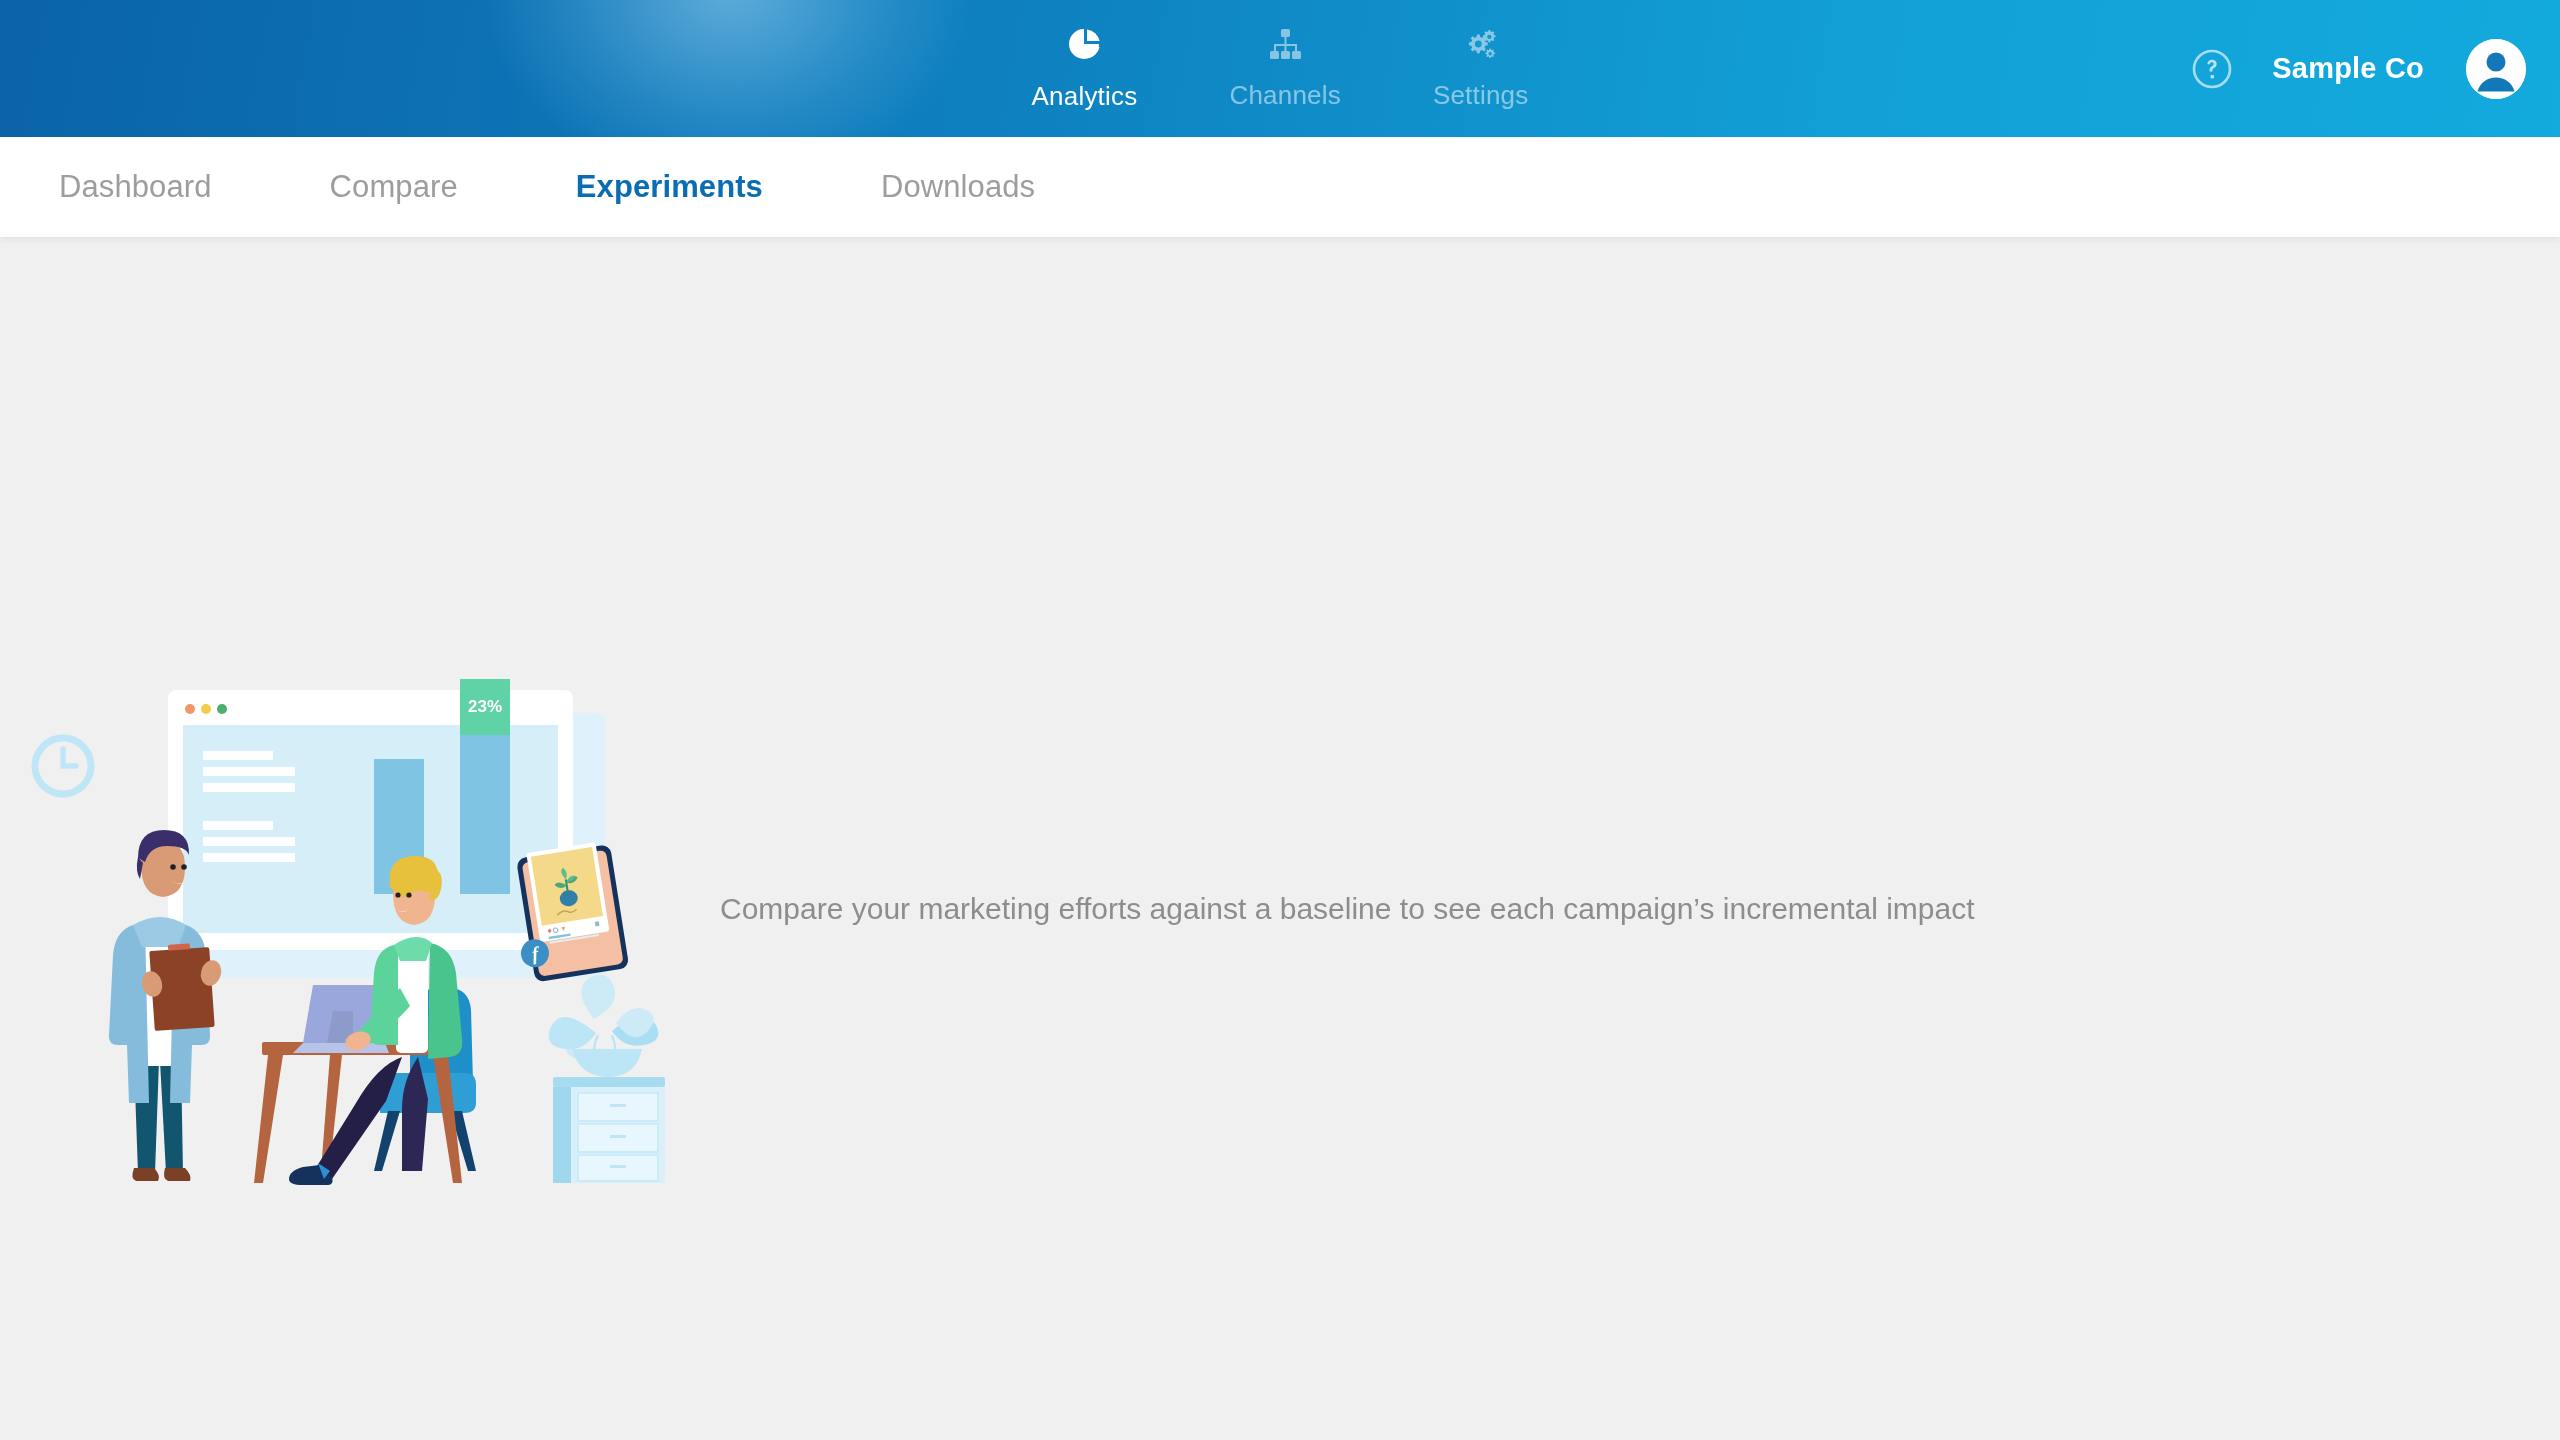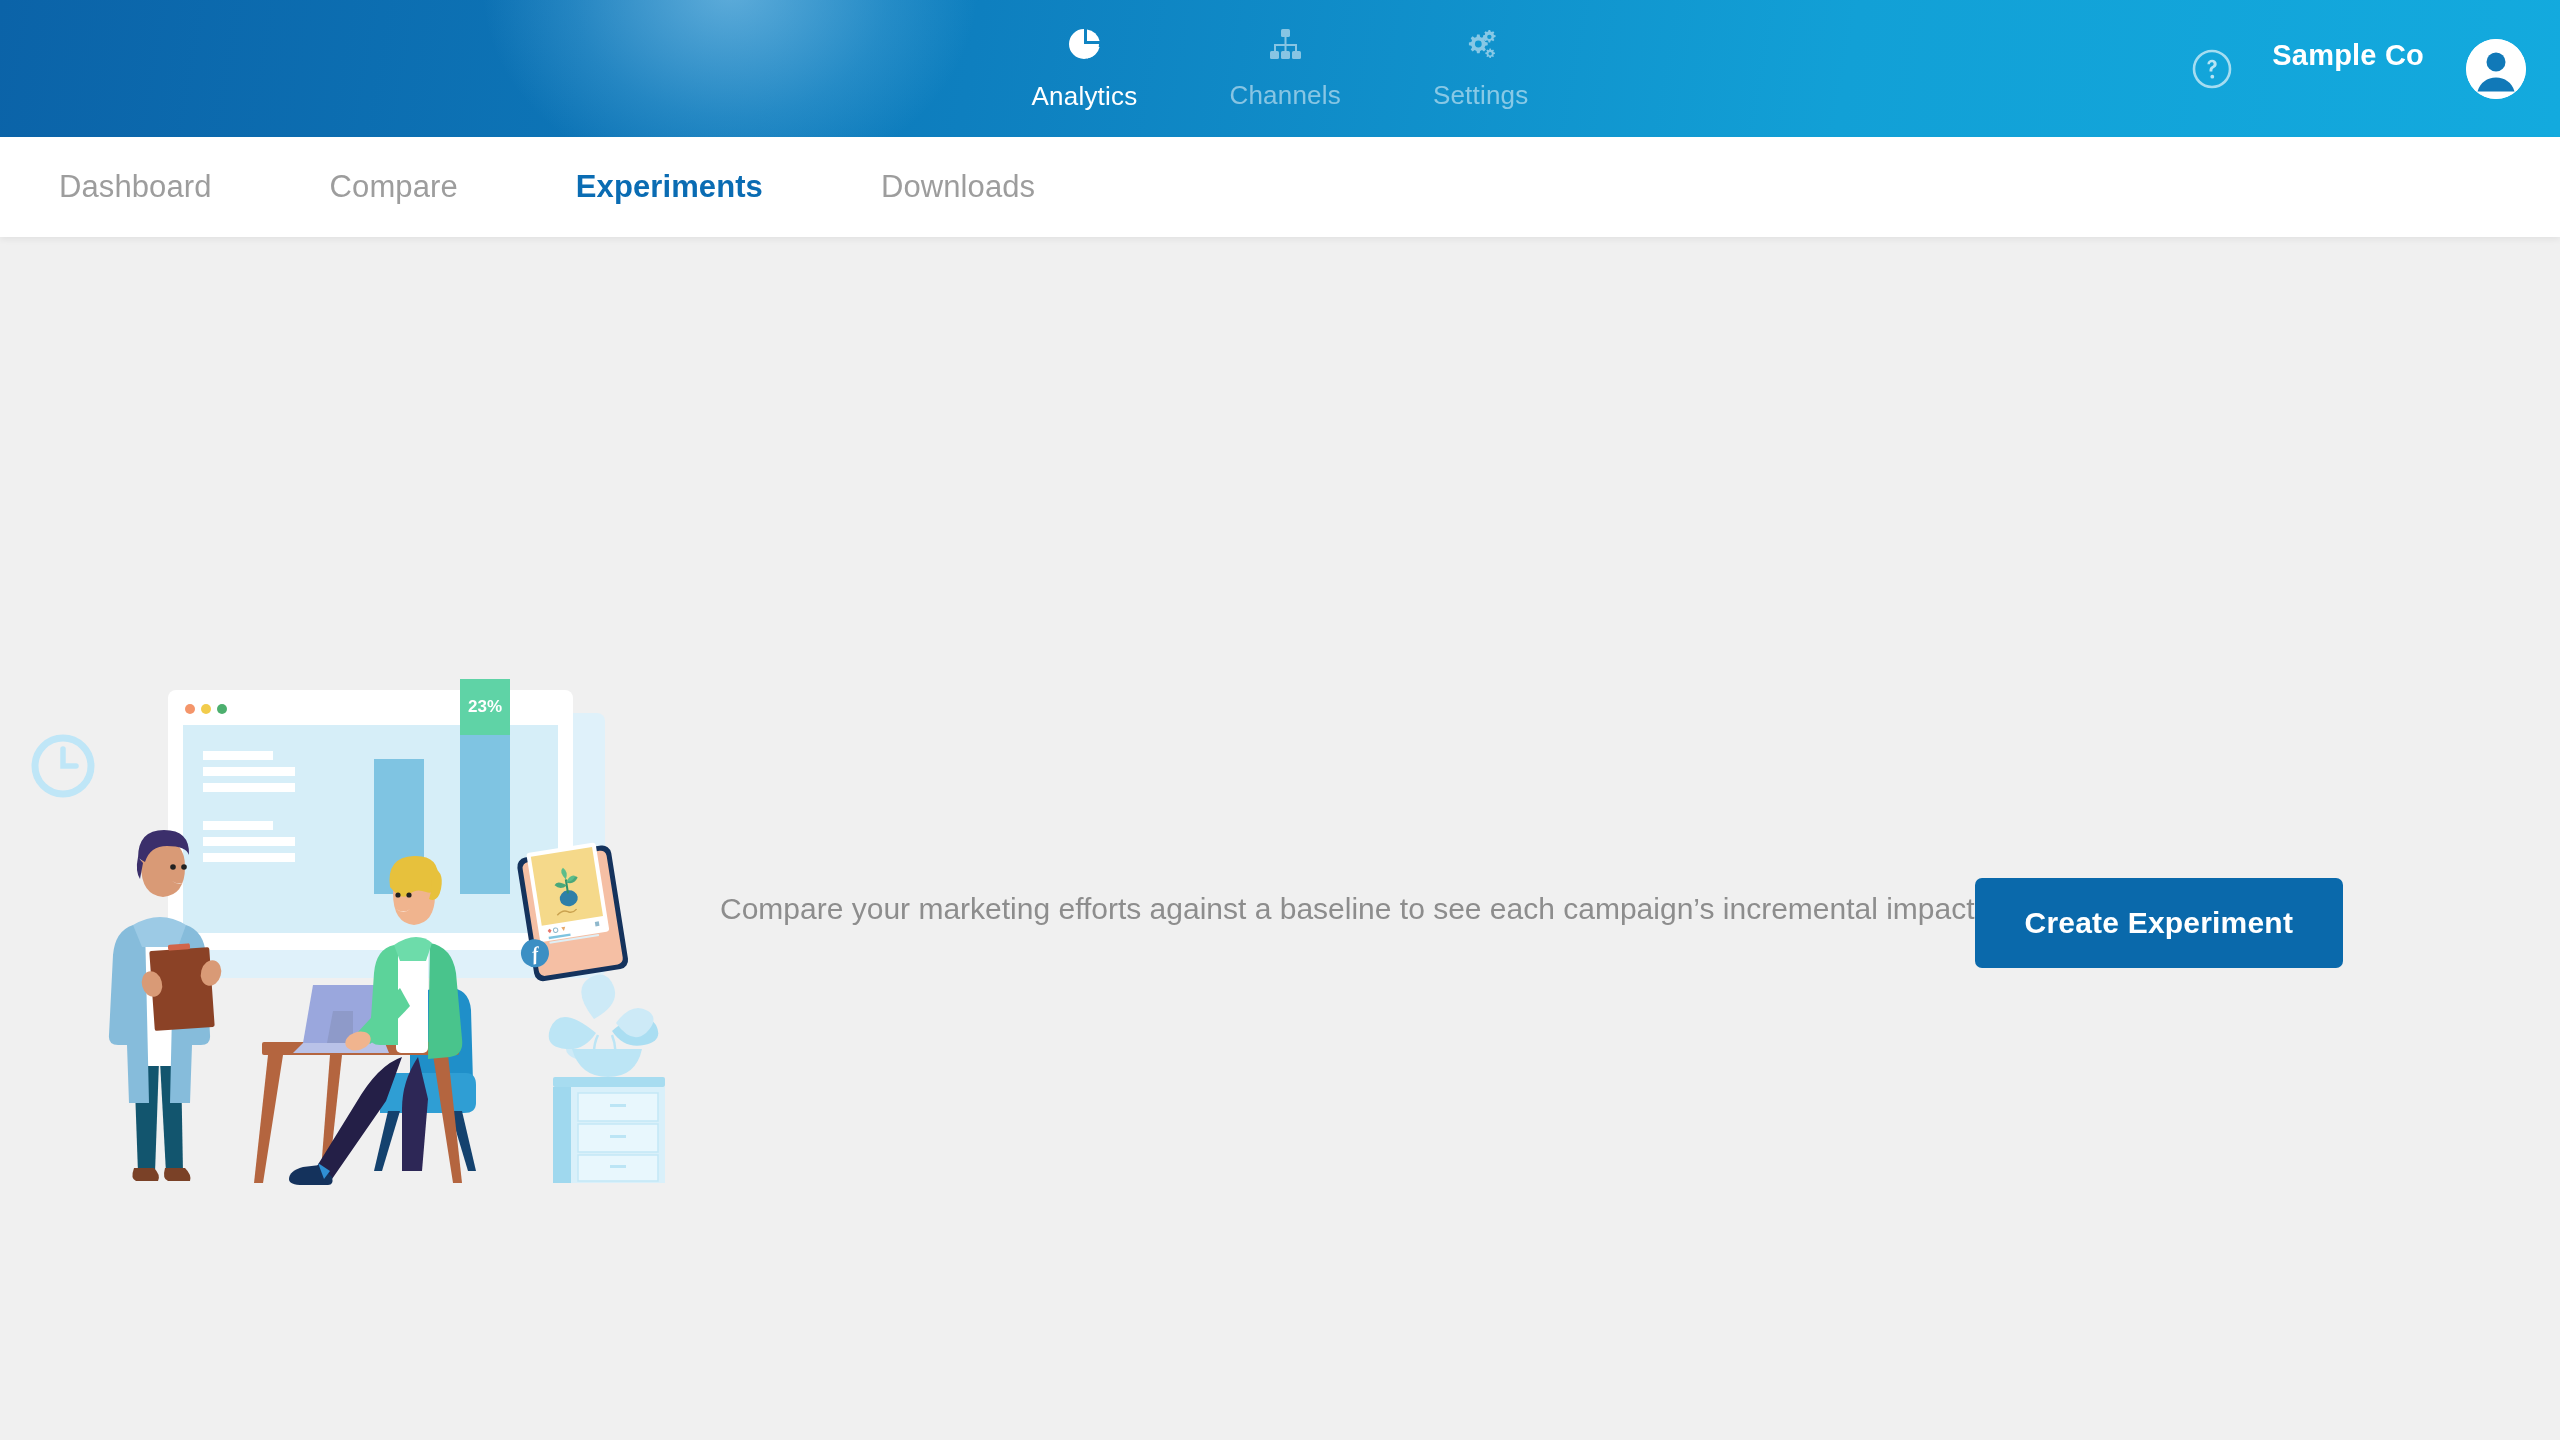--- a/index.html
+++ b/index.html
@@ -49,21 +49,21 @@
     flex-direction:column;
   }
   .topnav-item.muted{ color:rgba(255,255,255,.50); }
   .topnav-item.muted svg{ opacity:.5; }
   .topnav-item .ico{ display:flex; align-items:center; }
 
   .top-right{
     position:absolute;
     right:34px;
     display:flex;
-    align-items:flex-start;
+    align-items:center;
     gap:0;
   }
   .help-btn{
     width:60px;height:60px;display:flex;align-items:center;justify-content:center;
     cursor:pointer;margin-right:30px;
   }
   .company-name{
     color:#fff;font-size:29px;font-weight:bold;letter-spacing:.2px;
     margin-right:42px;cursor:pointer;white-space:nowrap;
   }
@@ -368,14 +368,13 @@
         <rect x="610" y="492" width="16" height="3" fill="#bce5f5"></rect>
         <rect x="610" y="522" width="16" height="3" fill="#bce5f5"></rect>
       </g>
 
     </svg>
   </div>
 
 
   <div class="subhead">Compare your marketing efforts against a baseline to see each campaign’s incremental impact</div>
 
-  <button class="cta">Create Experiment</button>
 </div>
 
 </body></html>

